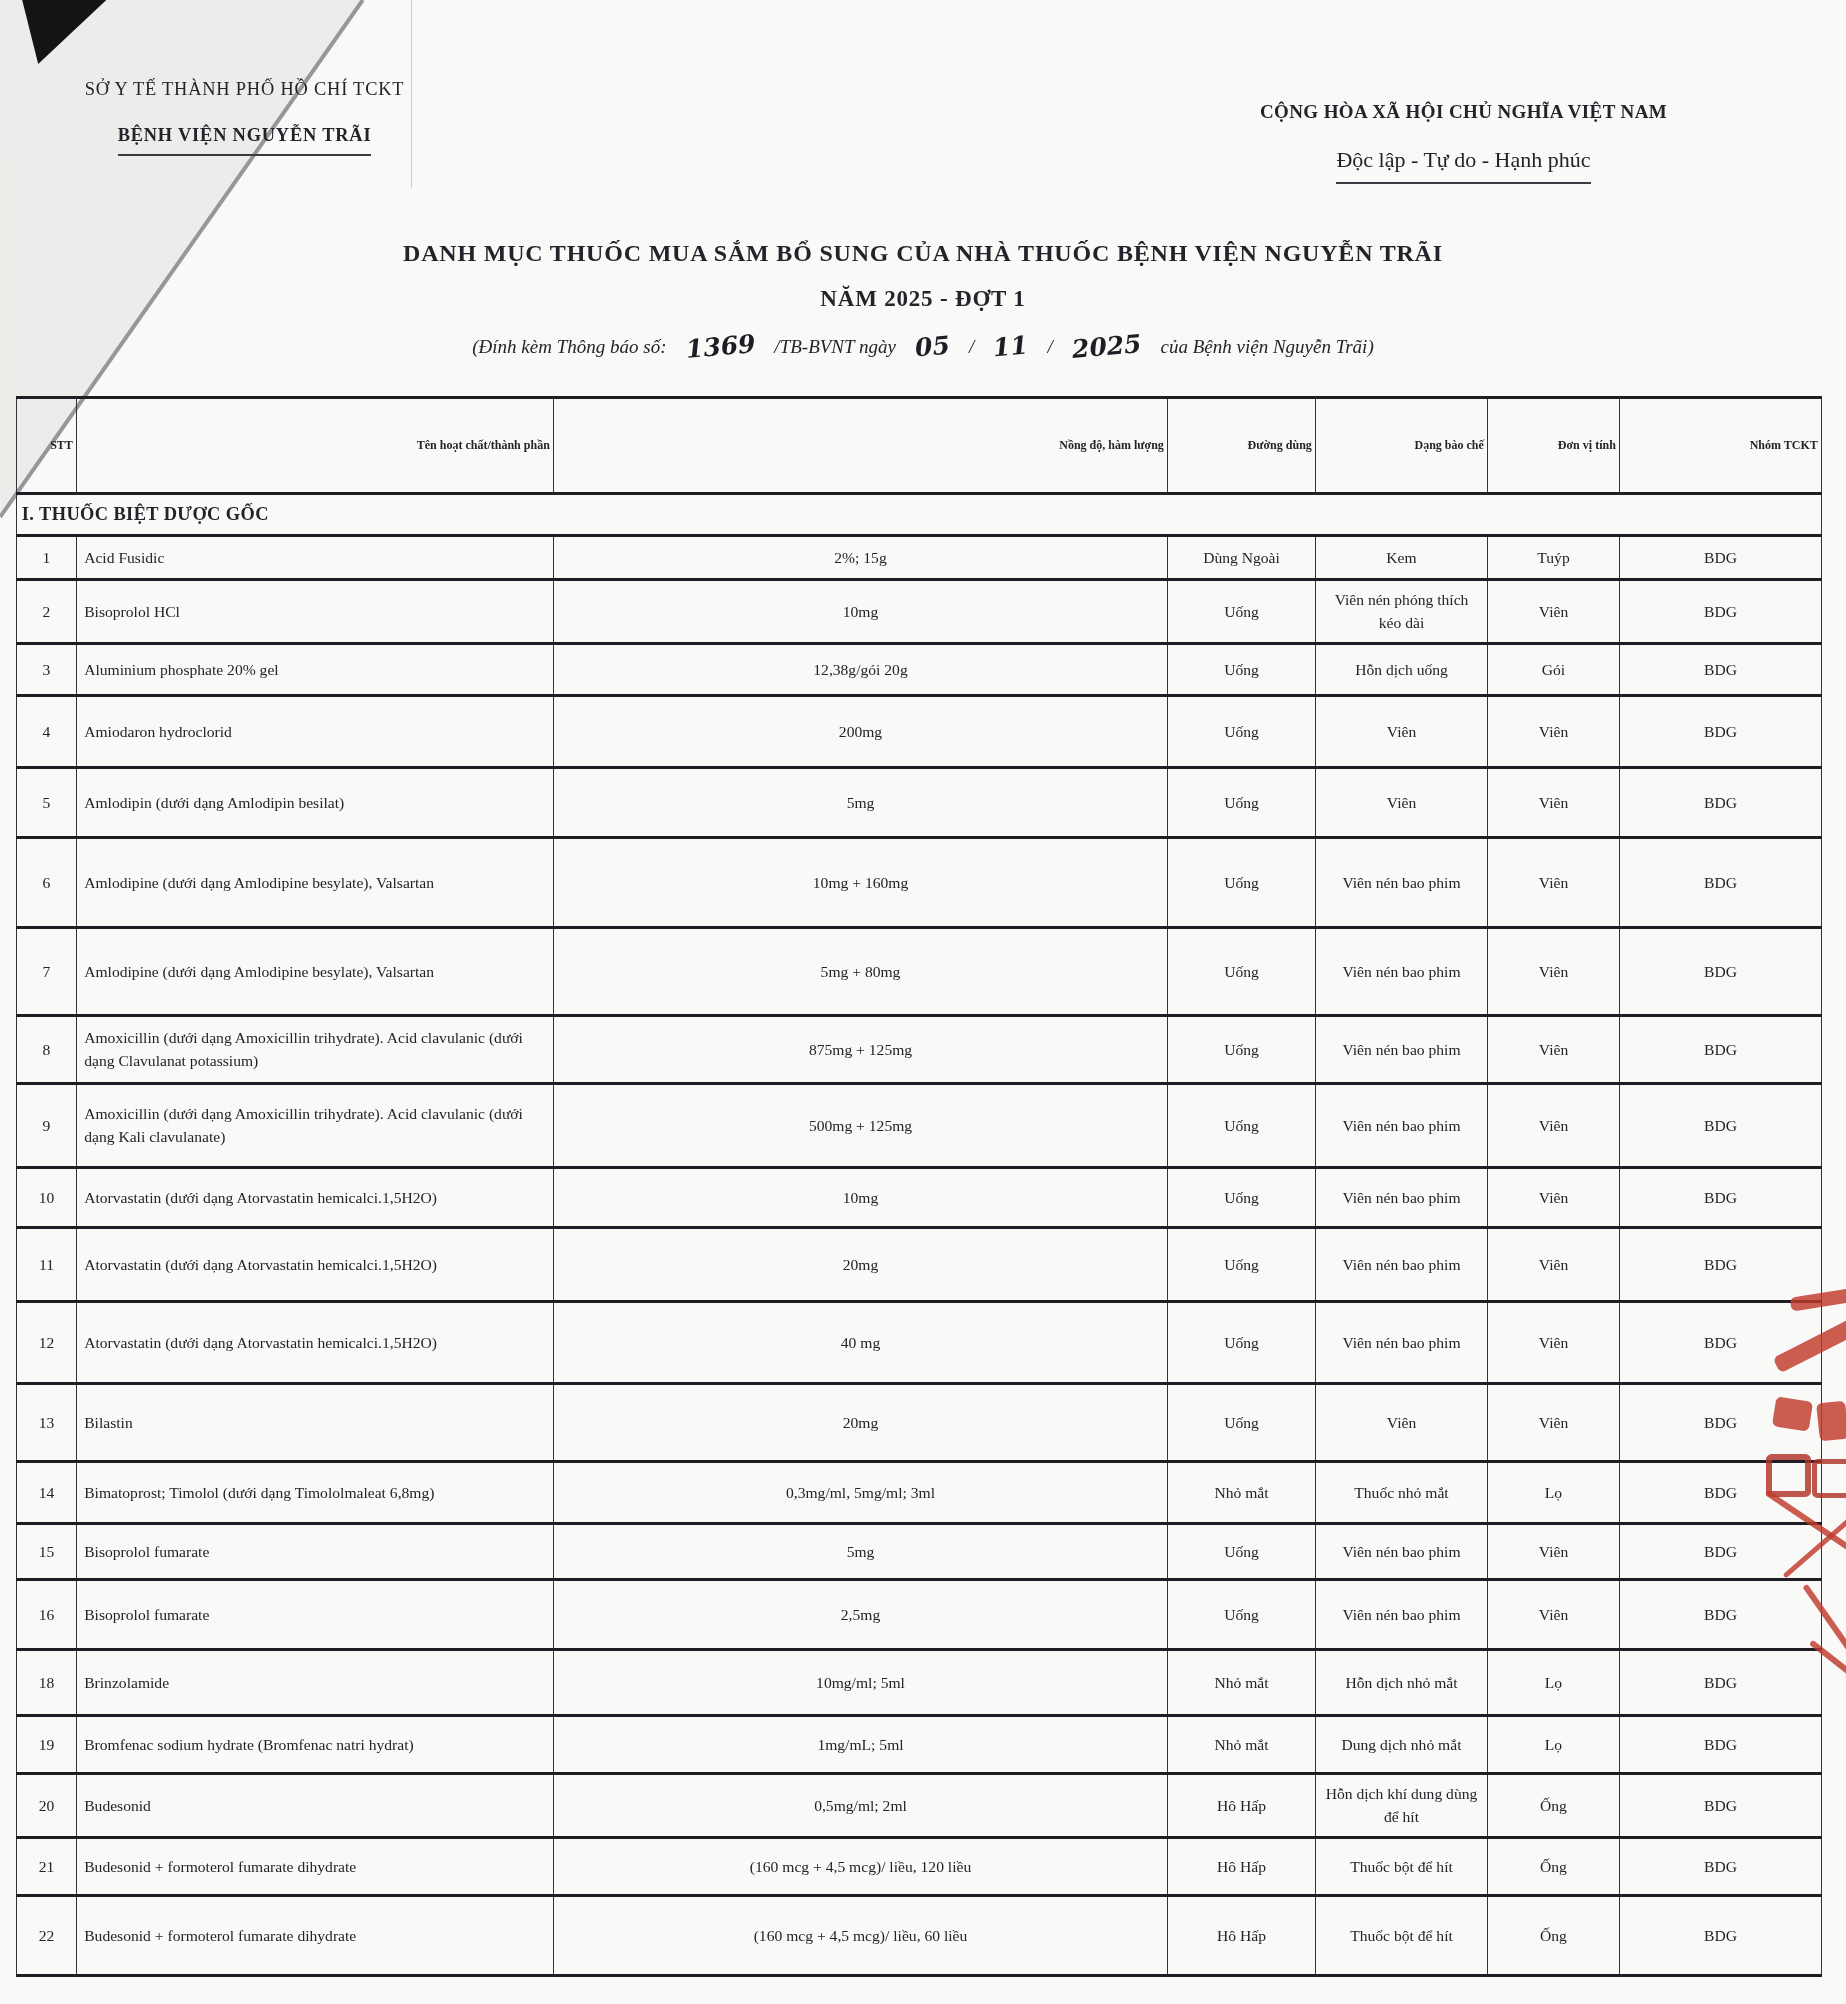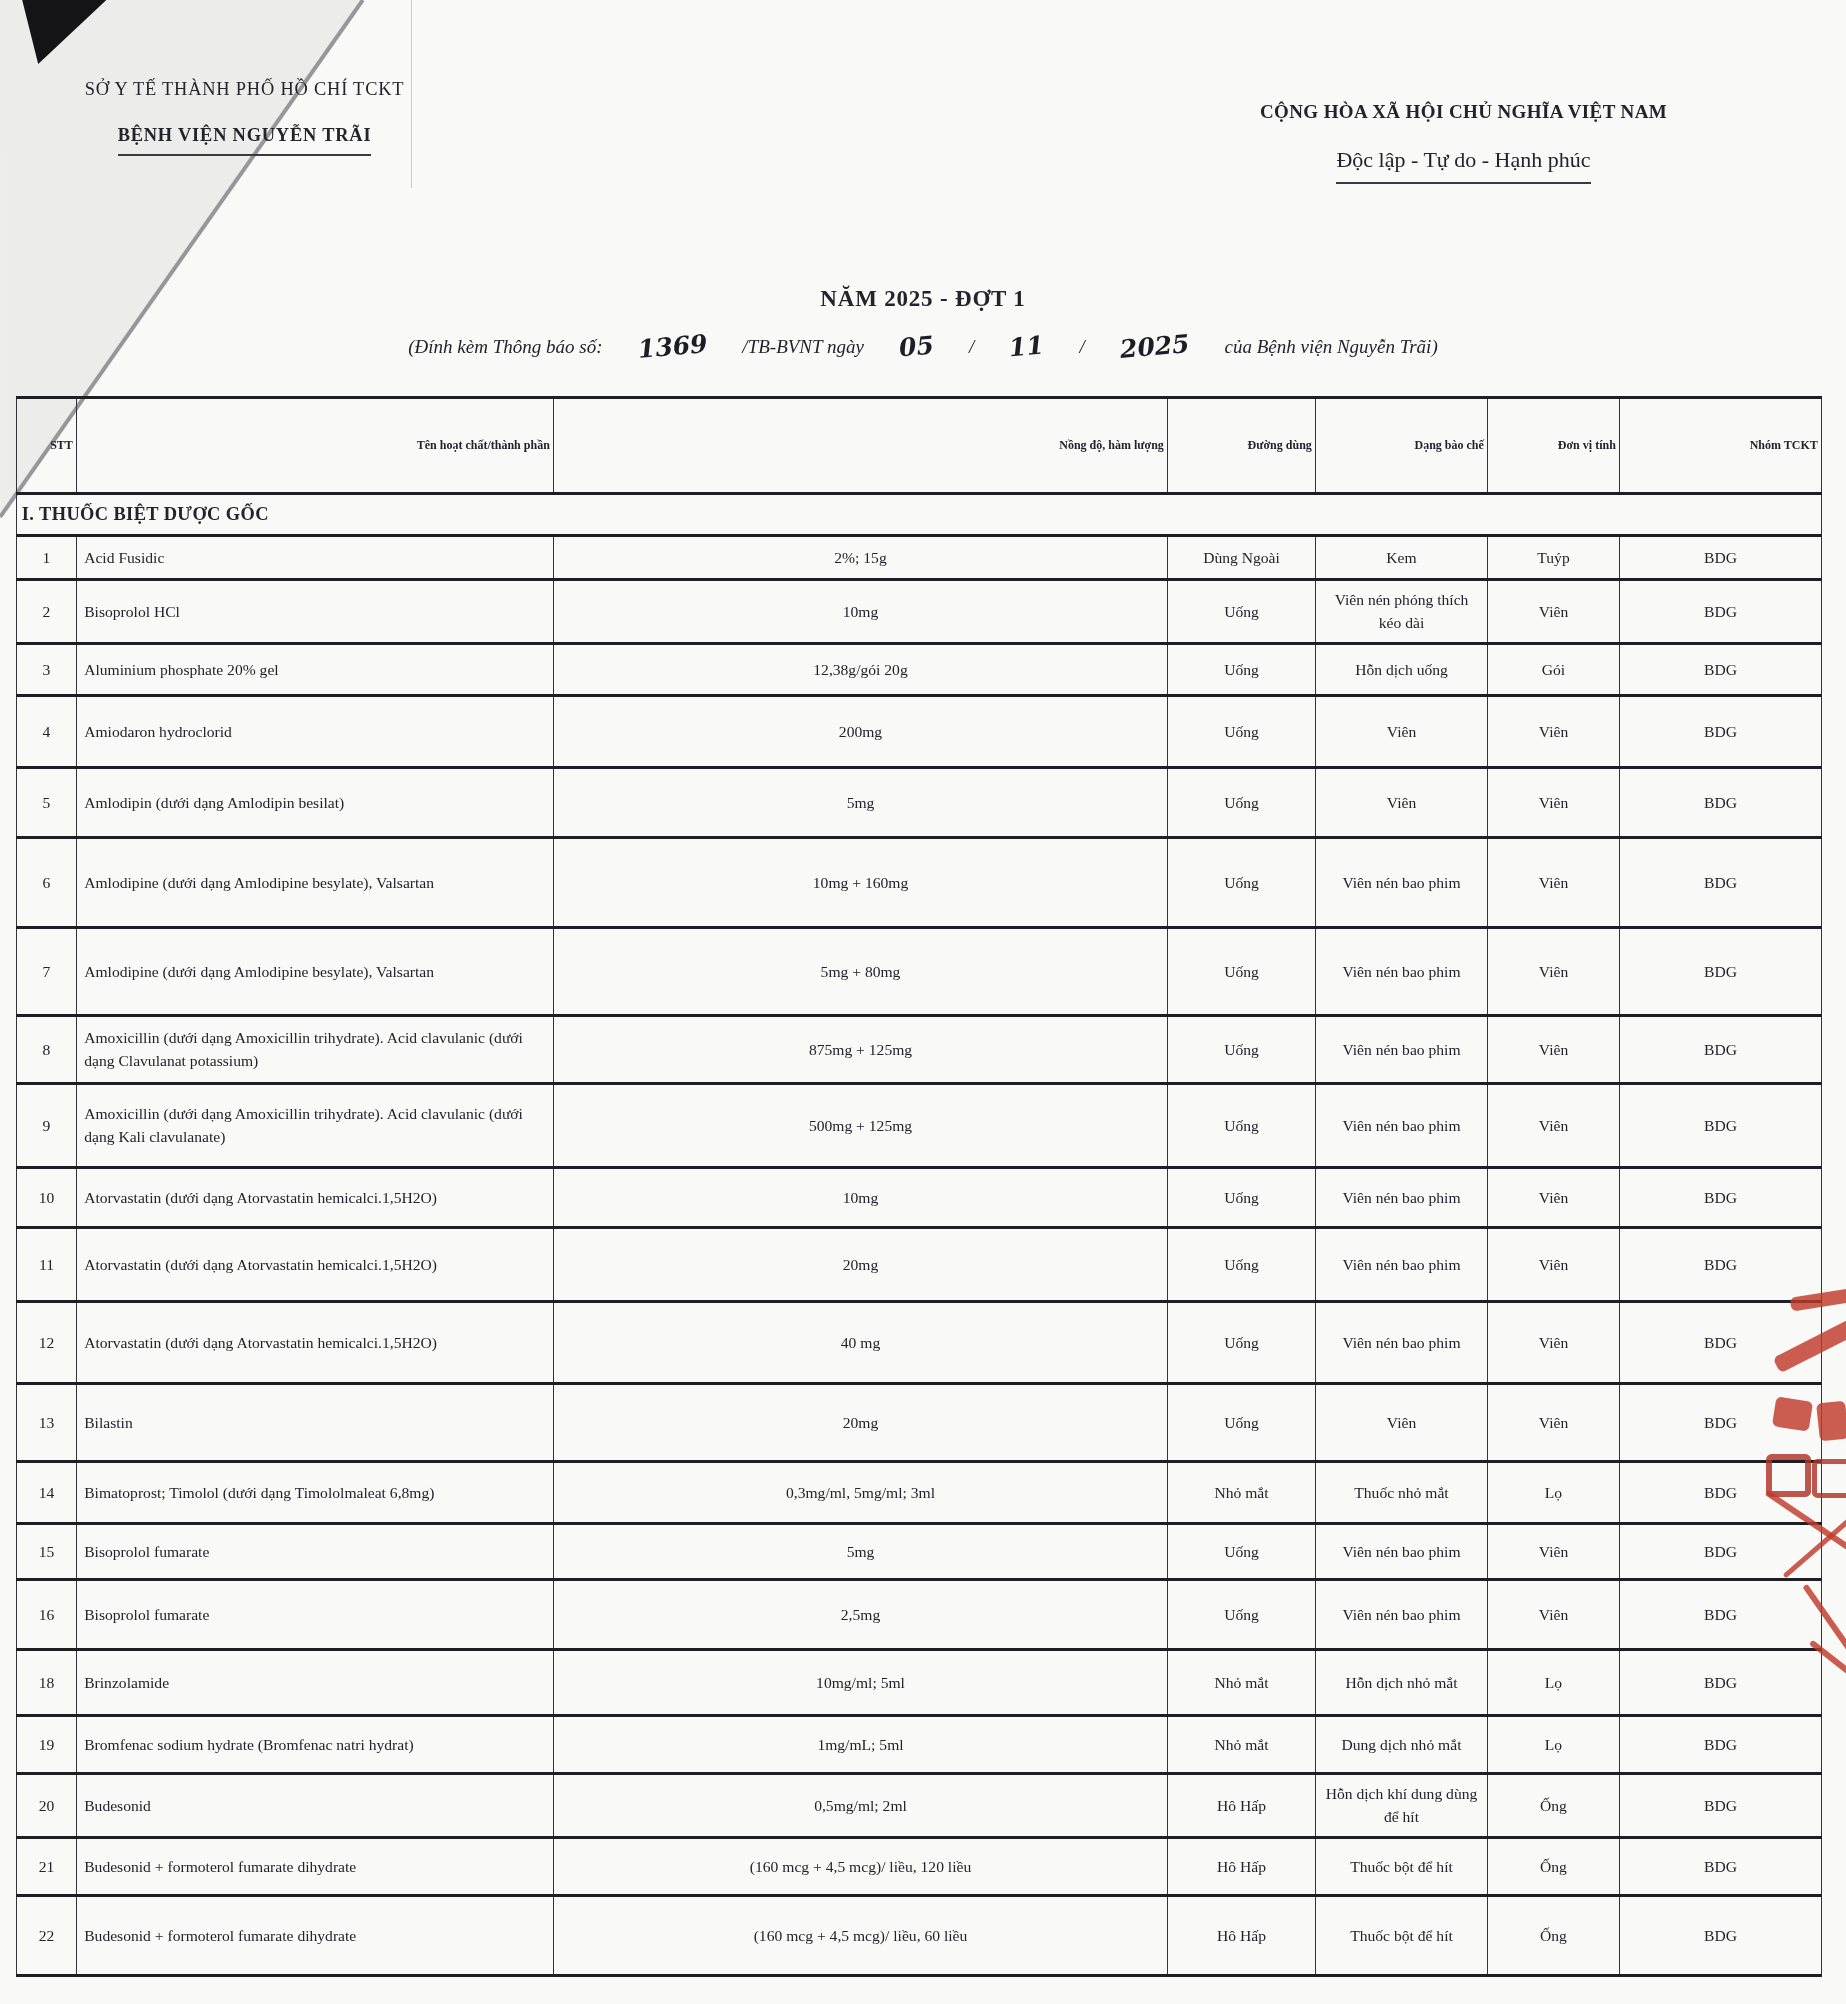--- a/index.html
+++ b/index.html
@@ -16,21 +16,21 @@
   .org-right .l2{margin-top:17px;font-size:22px;font-weight:normal;display:inline-block;
                  border-bottom:2.8px solid #3a3a40;padding-bottom:8.8px;white-space:nowrap;}
 
   .title1{position:absolute;left:0;top:240px;width:100%;text-align:center;
           font-size:24px;font-weight:bold;letter-spacing:0.8px;white-space:nowrap;}
   .title2{position:absolute;left:0;top:286px;width:100%;text-align:center;
           font-size:23px;font-weight:bold;letter-spacing:0.8px;}
 
   .subtitle{position:absolute;left:0;top:332px;width:100%;text-align:center;
             font-style:italic;font-size:19px;}
-  .subtitle .part{margin:0 20px;text-align:right;}
+  .subtitle .part{margin:0 4px;text-align:right;}
   .hand{font-family:"DejaVu Serif",serif;font-style:italic;font-weight:bold;font-size:25px;
         display:inline-block;transform:rotate(-5deg);margin:0 10.4px;vertical-align:-1.6px;color:#1d1d26;}
 
   
   .doc-table{position:absolute;left:16px;top:396px;border-collapse:collapse;table-layout:fixed;
              width:1806px;background:transparent;}
   .doc-table th,.doc-table td{
       border-left:1.2px solid #32323a;border-right:1.2px solid #32323a;
       border-top:3.2px solid #1e1e24;border-bottom:3.2px solid #1e1e24;
       overflow:hidden;}
@@ -76,20 +76,21 @@
 
   <div class="org-left">
     <div class="l1">SỞ Y TẾ THÀNH PHỐ HỒ CHÍ TCKT</div><br>
     <div class="l2">BỆNH VIỆN NGUYỄN TRÃI</div>
   </div>
   <div class="org-right">
     <div class="l1">CỘNG HÒA XÃ HỘI CHỦ NGHĨA VIỆT NAM</div><br>
     <div class="l2">Độc lập - Tự do - Hạnh phúc</div>
   </div>
 
+  <div class="title1">DANH MỤC THUỐC MUA SẮM BỔ SUNG CỦA NHÀ THUỐC BỆNH VIỆN NGUYỄN TRÃI</div>
   <div class="title2">NĂM 2025 - ĐỢT 1</div>
 
   <div class="subtitle">
     <span class="part">(Đính kèm Thông báo số:</span>
     <span class="hand">1369</span>
     <span class="part">/TB-BVNT ngày</span>
     <span class="hand">05</span>
     <span class="part">/</span>
     <span class="hand">11</span>
     <span class="part">/</span>

